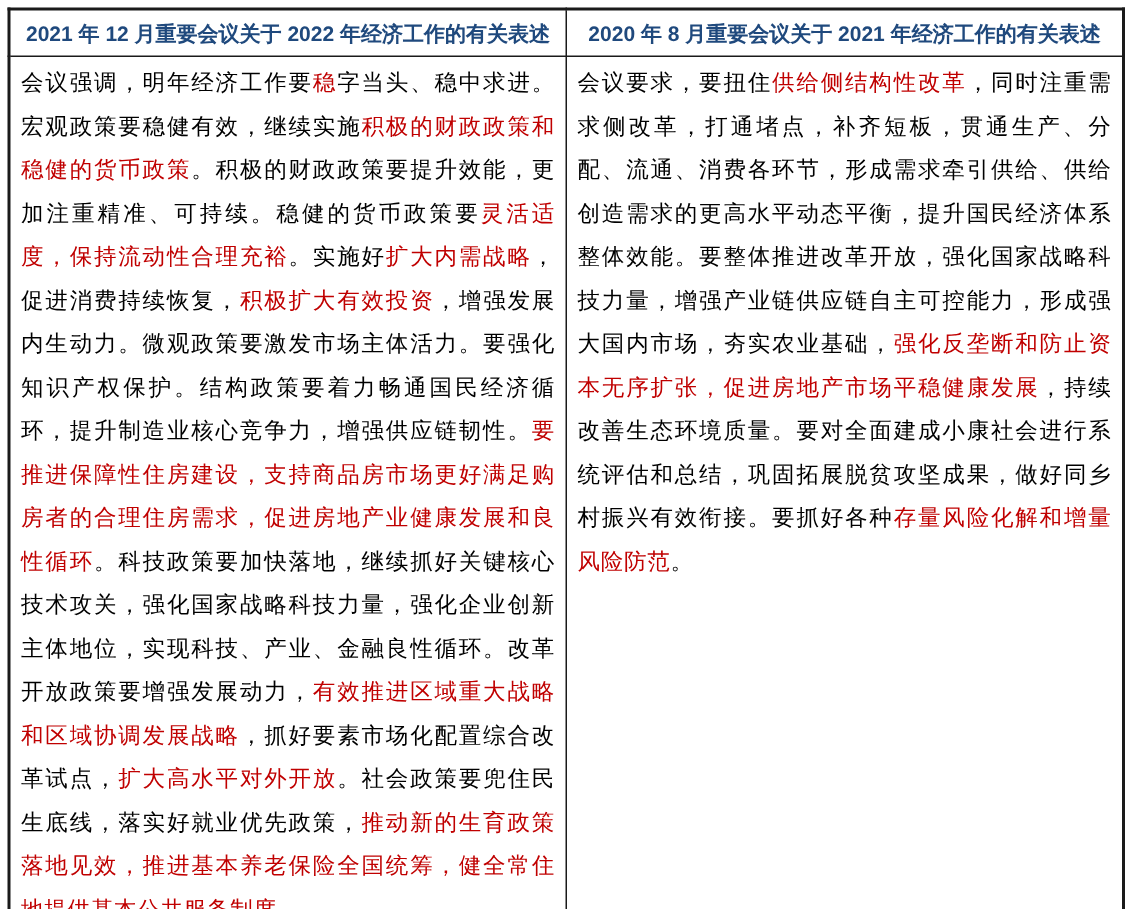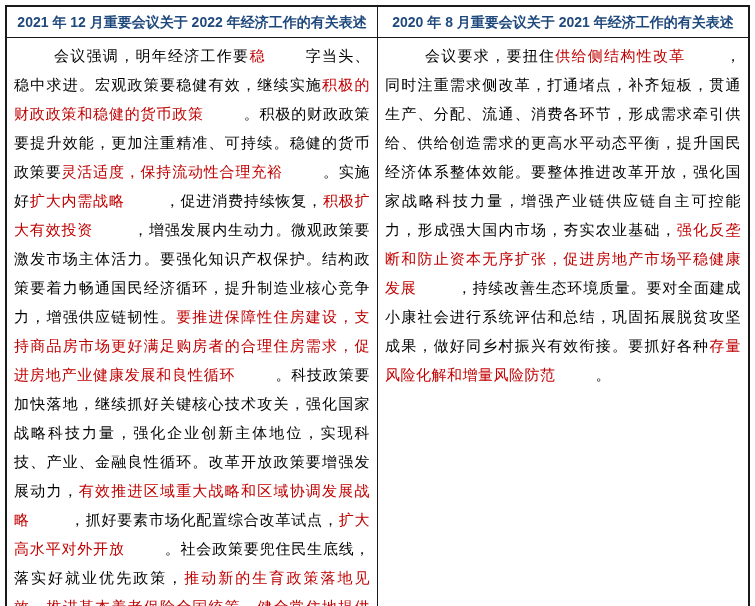--- a/index.html
+++ b/index.html
@@ -51,21 +51,21 @@
     color: var(--body-color);
     font-size: 15px;
     line-height: 29px;
     letter-spacing: 0.5px;
     padding: 3px 7px 3px 7px;
     text-align: justify;
     text-justify: inter-character;
     overflow: hidden;
   }
   .red-text { color: var(--red); }
-  .body-text { color: var(--body-color); margin-left: 40px; }
+  .body-text { color: var(--body-color); }
 </style>
 </head>
 <body>
 
 <div class="page">
   <table class="cmp">
     <thead>
       <tr>
         <th>2021 年 12 月重要会议关于 2022 年经济工作的有关表述</th>
         <th>2020 年 8 月重要会议关于 2021 年经济工作的有关表述</th>

